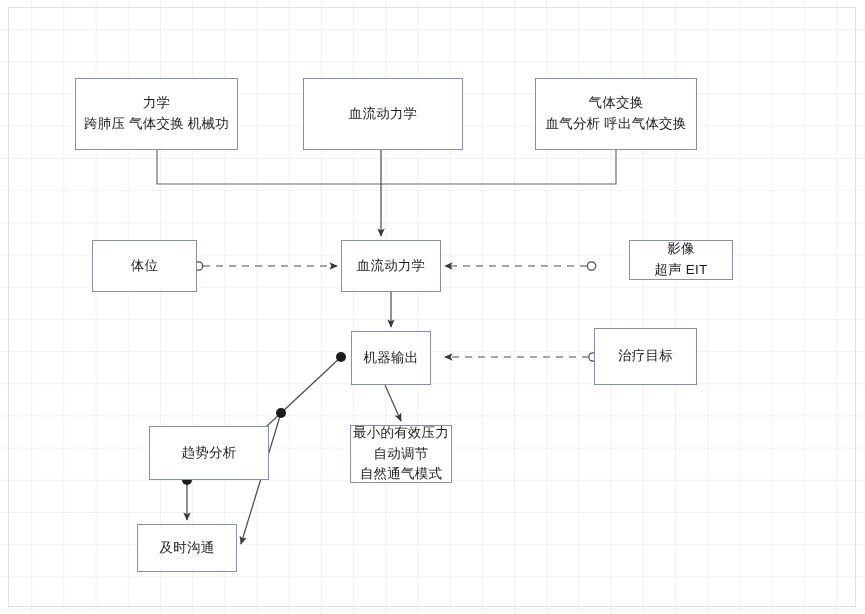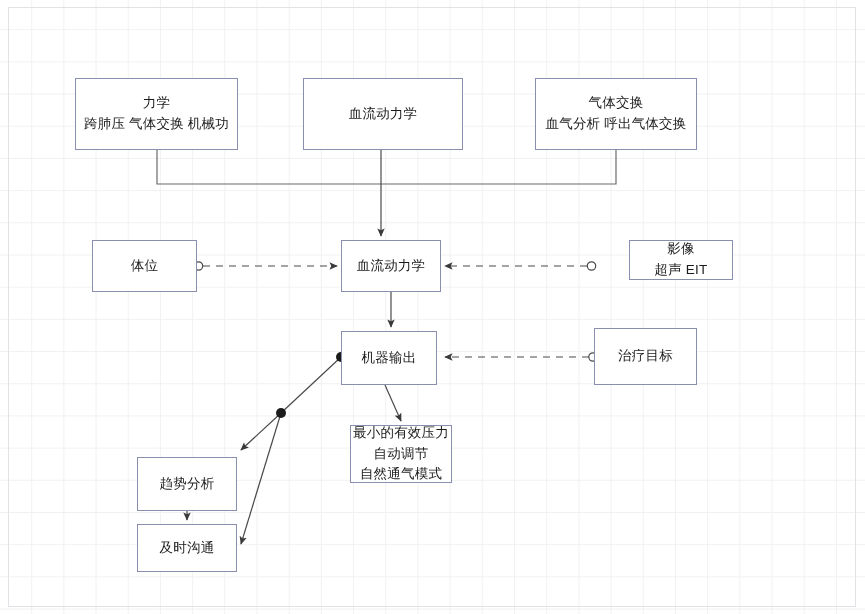--- a/index.html
+++ b/index.html
@@ -145,35 +145,35 @@
 
   <div class="node" style="left:341px; top:240px; width:100px; height:52px;">
     <span class="line">血流动力学</span>
   </div>
 
   <div class="node" style="left:593px; top:240px; width:104px; height:40px;margin-left:36px;">
     <span class="line">影像</span>
     <span class="line">超声  EIT</span>
   </div>
 
-  <div class="node" style="left:341px; top:331px; width:96px; height:54px;">
+  <div class="node" style="left:351px; top:331px; width:80px; height:54px;">
     <span class="line">机器输出</span>
   </div>
 
   <div class="node" style="left:350px; top:425px; width:102px; height:58px;">
     <span class="line">最小的有效压力</span>
     <span class="line">自动调节</span>
     <span class="line">自然通气模式</span>
   </div>
 
   <div class="node" style="left:594px; top:328px; width:103px; height:57px;">
     <span class="line">治疗目标</span>
   </div>
 
-  <div class="node" style="left:137px; top:426px; width:100px; height:54px;margin-top:31px;">
+  <div class="node" style="left:149px; top:426px; width:120px; height:54px;">
     <span class="line">趋势分析</span>
   </div>
 
   <div class="node" style="left:137px; top:524px; width:100px; height:48px;">
     <span class="line">及时沟通</span>
   </div>
 
 </div>
 
 </body></html>

